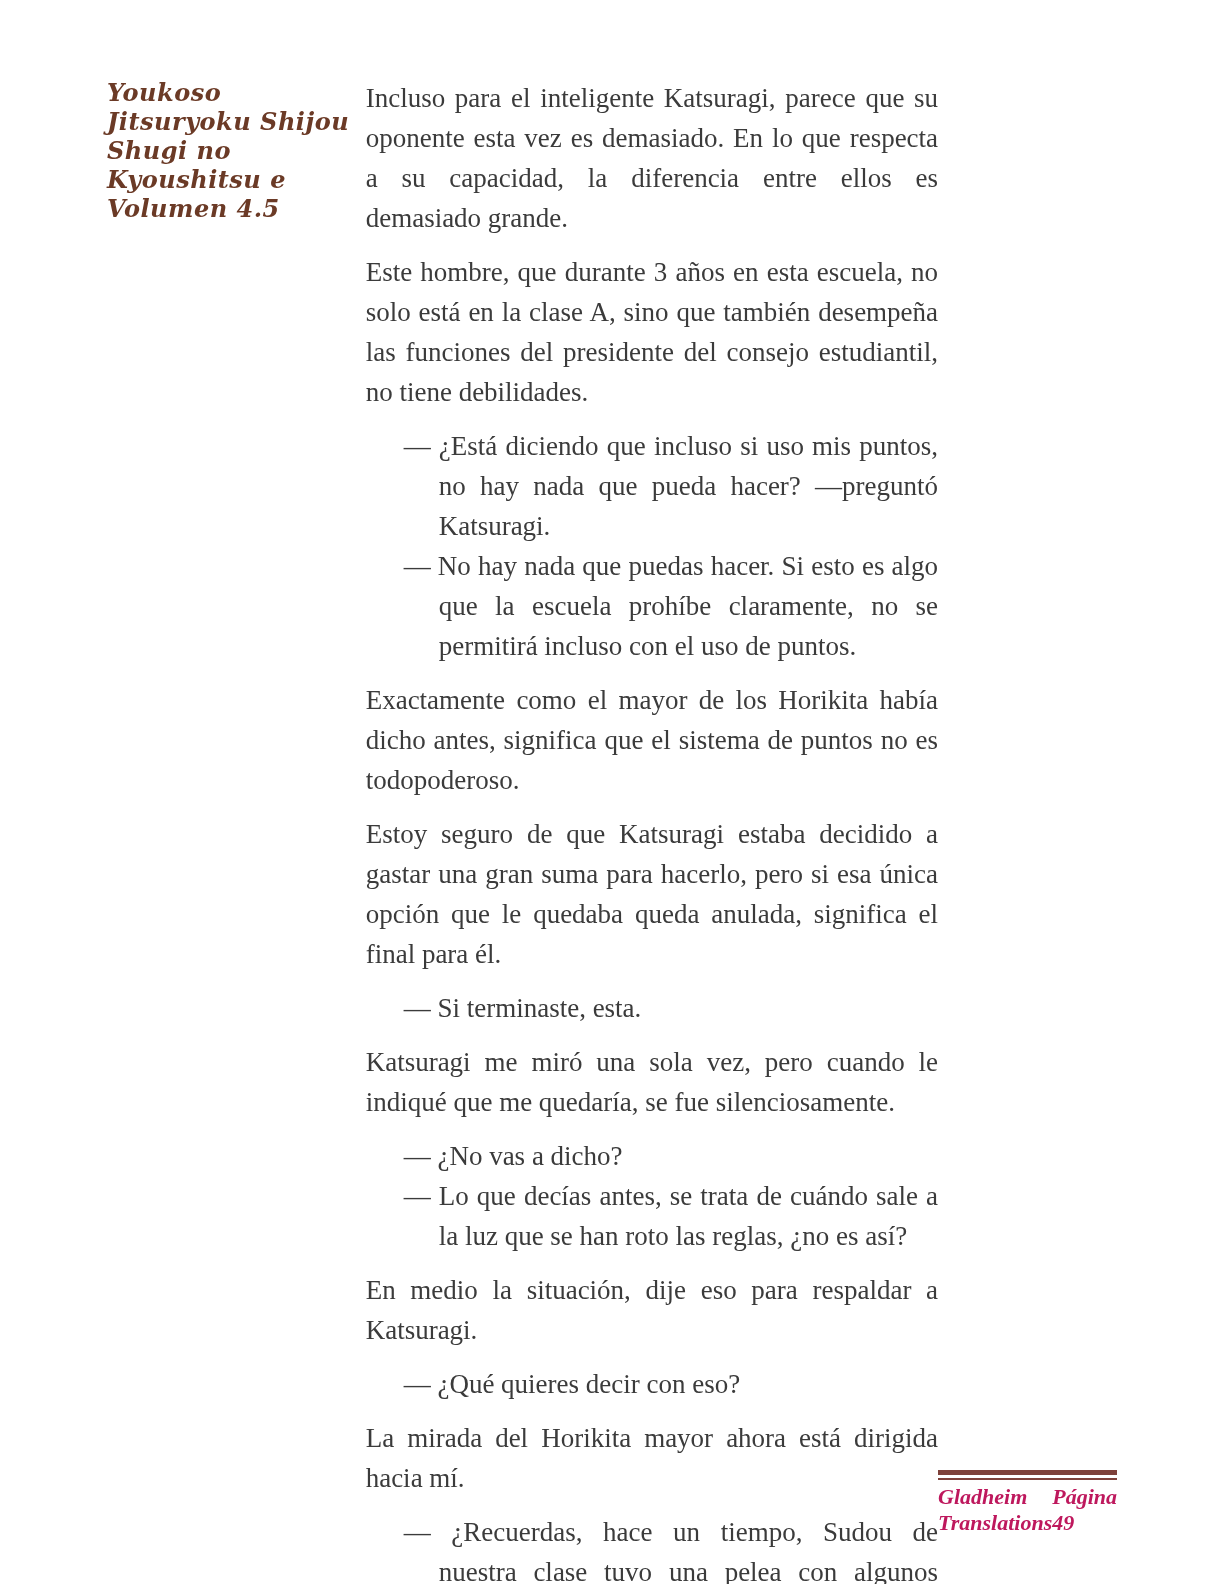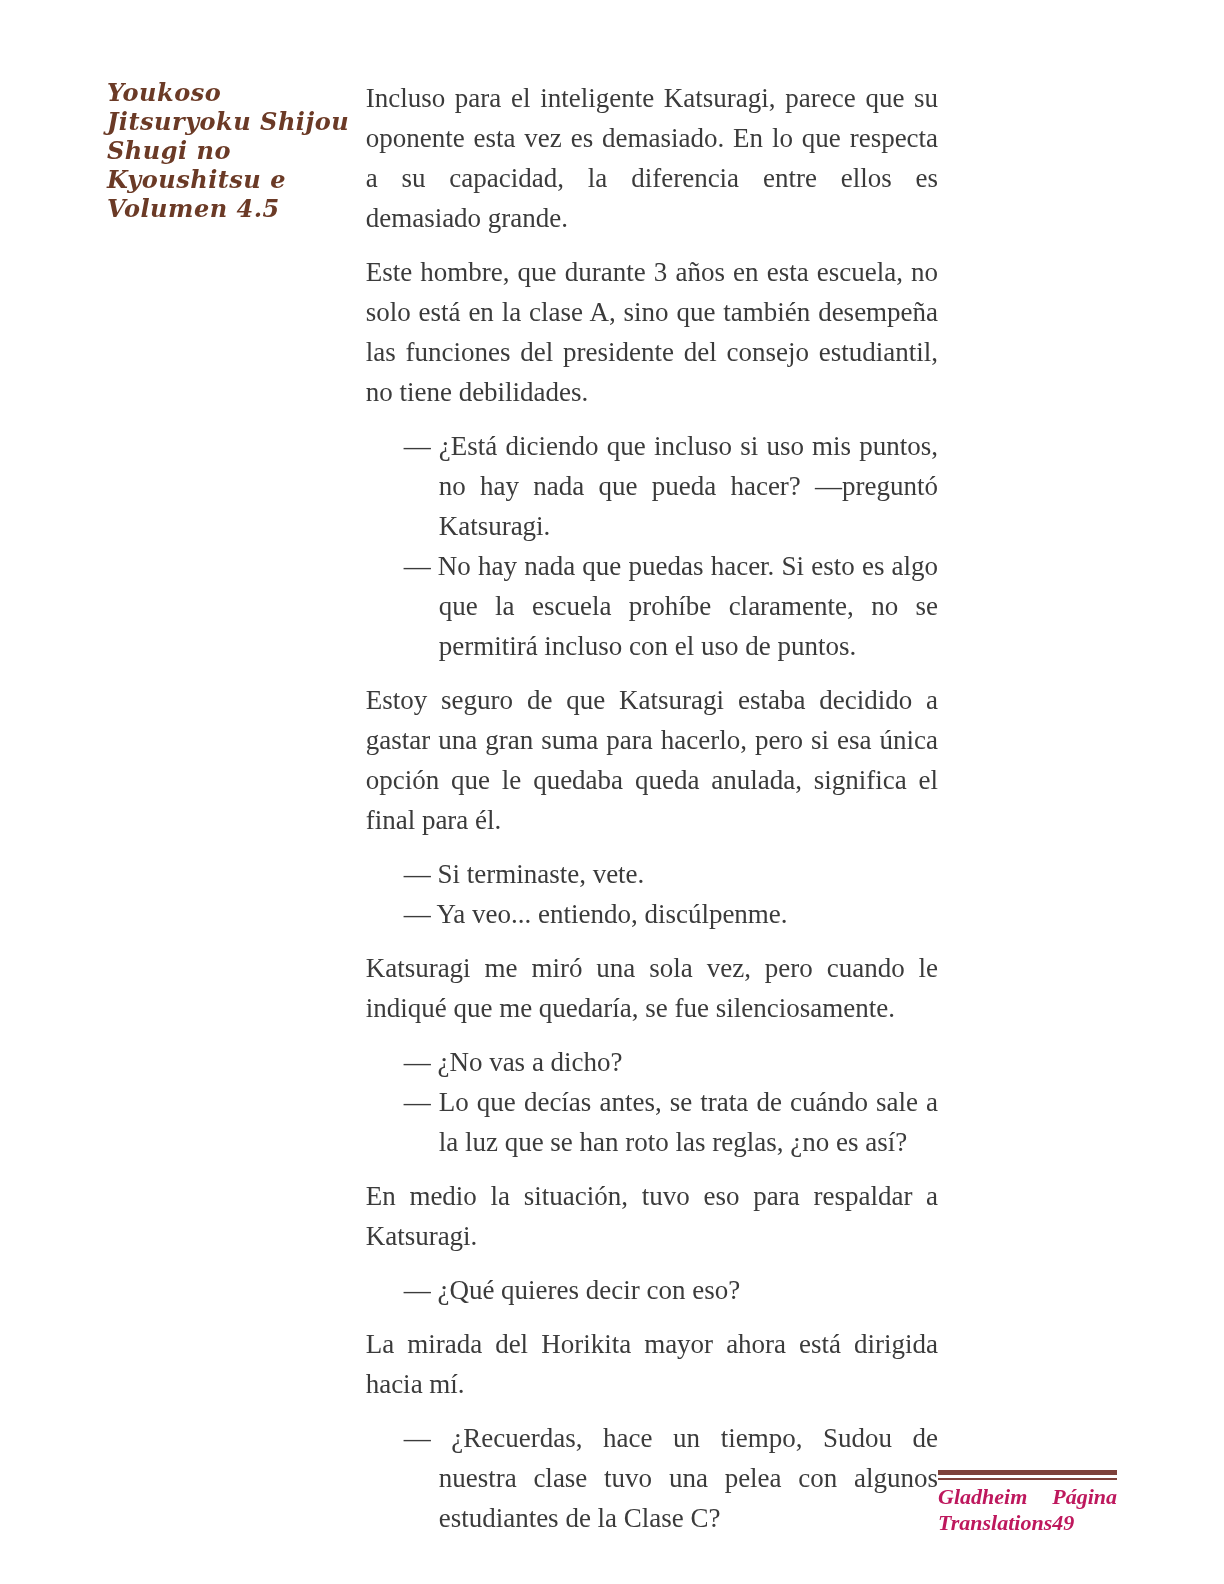--- a/index.html
+++ b/index.html
@@ -73,36 +73,36 @@
 
     <p class="para">Incluso para el inteligente Katsuragi, parece que su oponente esta vez es demasiado. En lo que respecta a su capacidad, la diferencia entre ellos es demasiado grande.</p>
 
     <p class="para">Este hombre, que durante 3 años en esta escuela, no solo está en la clase A, sino que también desempeña las funciones del presidente del consejo estudiantil, no tiene debilidades.</p>
 
     <div class="dialogue">
       <p class="dline">— ¿Está diciendo que incluso si uso mis puntos, no hay nada que pueda hacer? —preguntó Katsuragi.</p>
       <p class="dline">— No hay nada que puedas hacer. Si esto es algo que la escuela prohíbe claramente, no se permitirá incluso con el uso de puntos.</p>
     </div>
 
+    <p class="para">Exactamente como el mayor de los Horikita había dicho antes, significa que el sistema de puntos no es todopoderoso.</p>
 
     <p class="para">Estoy seguro de que Katsuragi estaba decidido a gastar una gran suma para hacerlo, pero si esa única opción que le quedaba queda anulada, significa el final para él.</p>
 
     <div class="dialogue">
-      <p class="dline">— Si terminaste, vete.</p>
-      <p class="dline">— Ya veo... entiendo, discúlpenme.</p>
+      <p class="dline">— Si terminaste, esta.</p>
     </div>
 
     <p class="para">Katsuragi me miró una sola vez, pero cuando le indiqué que me quedaría, se fue silenciosamente.</p>
 
     <div class="dialogue">
       <p class="dline">— ¿No vas a dicho?</p>
       <p class="dline">— Lo que decías antes, se trata de cuándo sale a la luz que se han roto las reglas, ¿no es así?</p>
     </div>
 
-    <p class="para">En medio la situación, tuvo eso para respaldar a Katsuragi.</p>
+    <p class="para">En medio la situación, dije eso para respaldar a Katsuragi.</p>
 
     <div class="dialogue">
       <p class="dline">— ¿Qué quieres decir con eso?</p>
     </div>
 
     <p class="para">La mirada del Horikita mayor ahora está dirigida hacia mí.</p>
 
     <div class="dialogue">
       <p class="dline">— ¿Recuerdas, hace un tiempo, Sudou de nuestra clase tuvo una pelea con algunos estudiantes de la Clase C?</p>
     </div>

